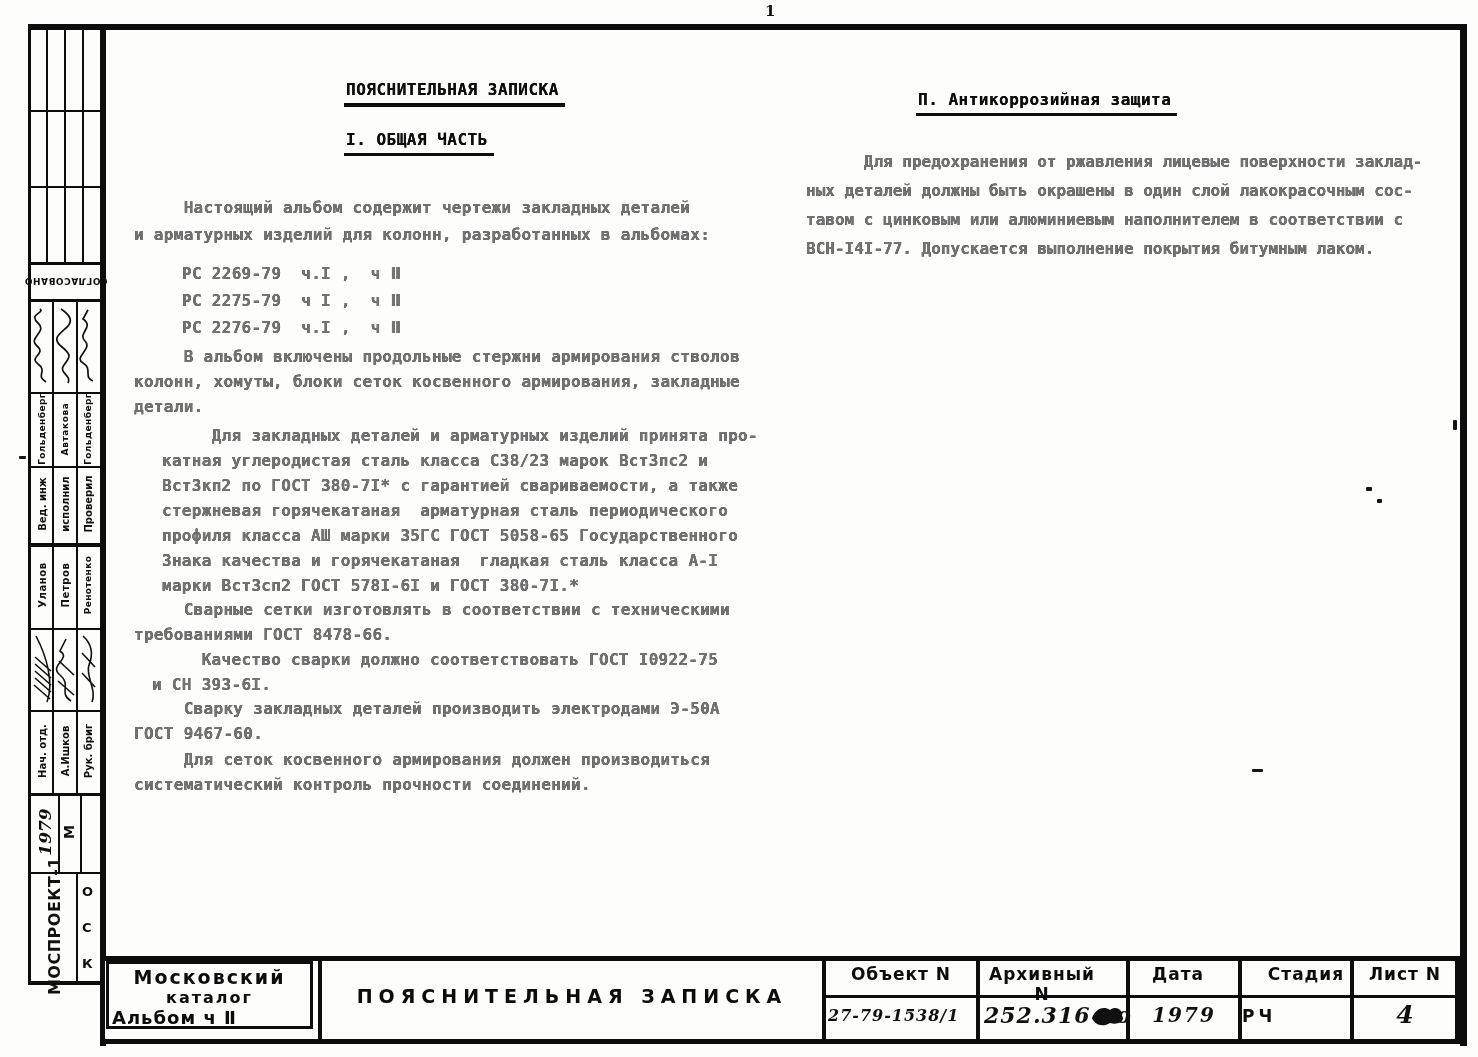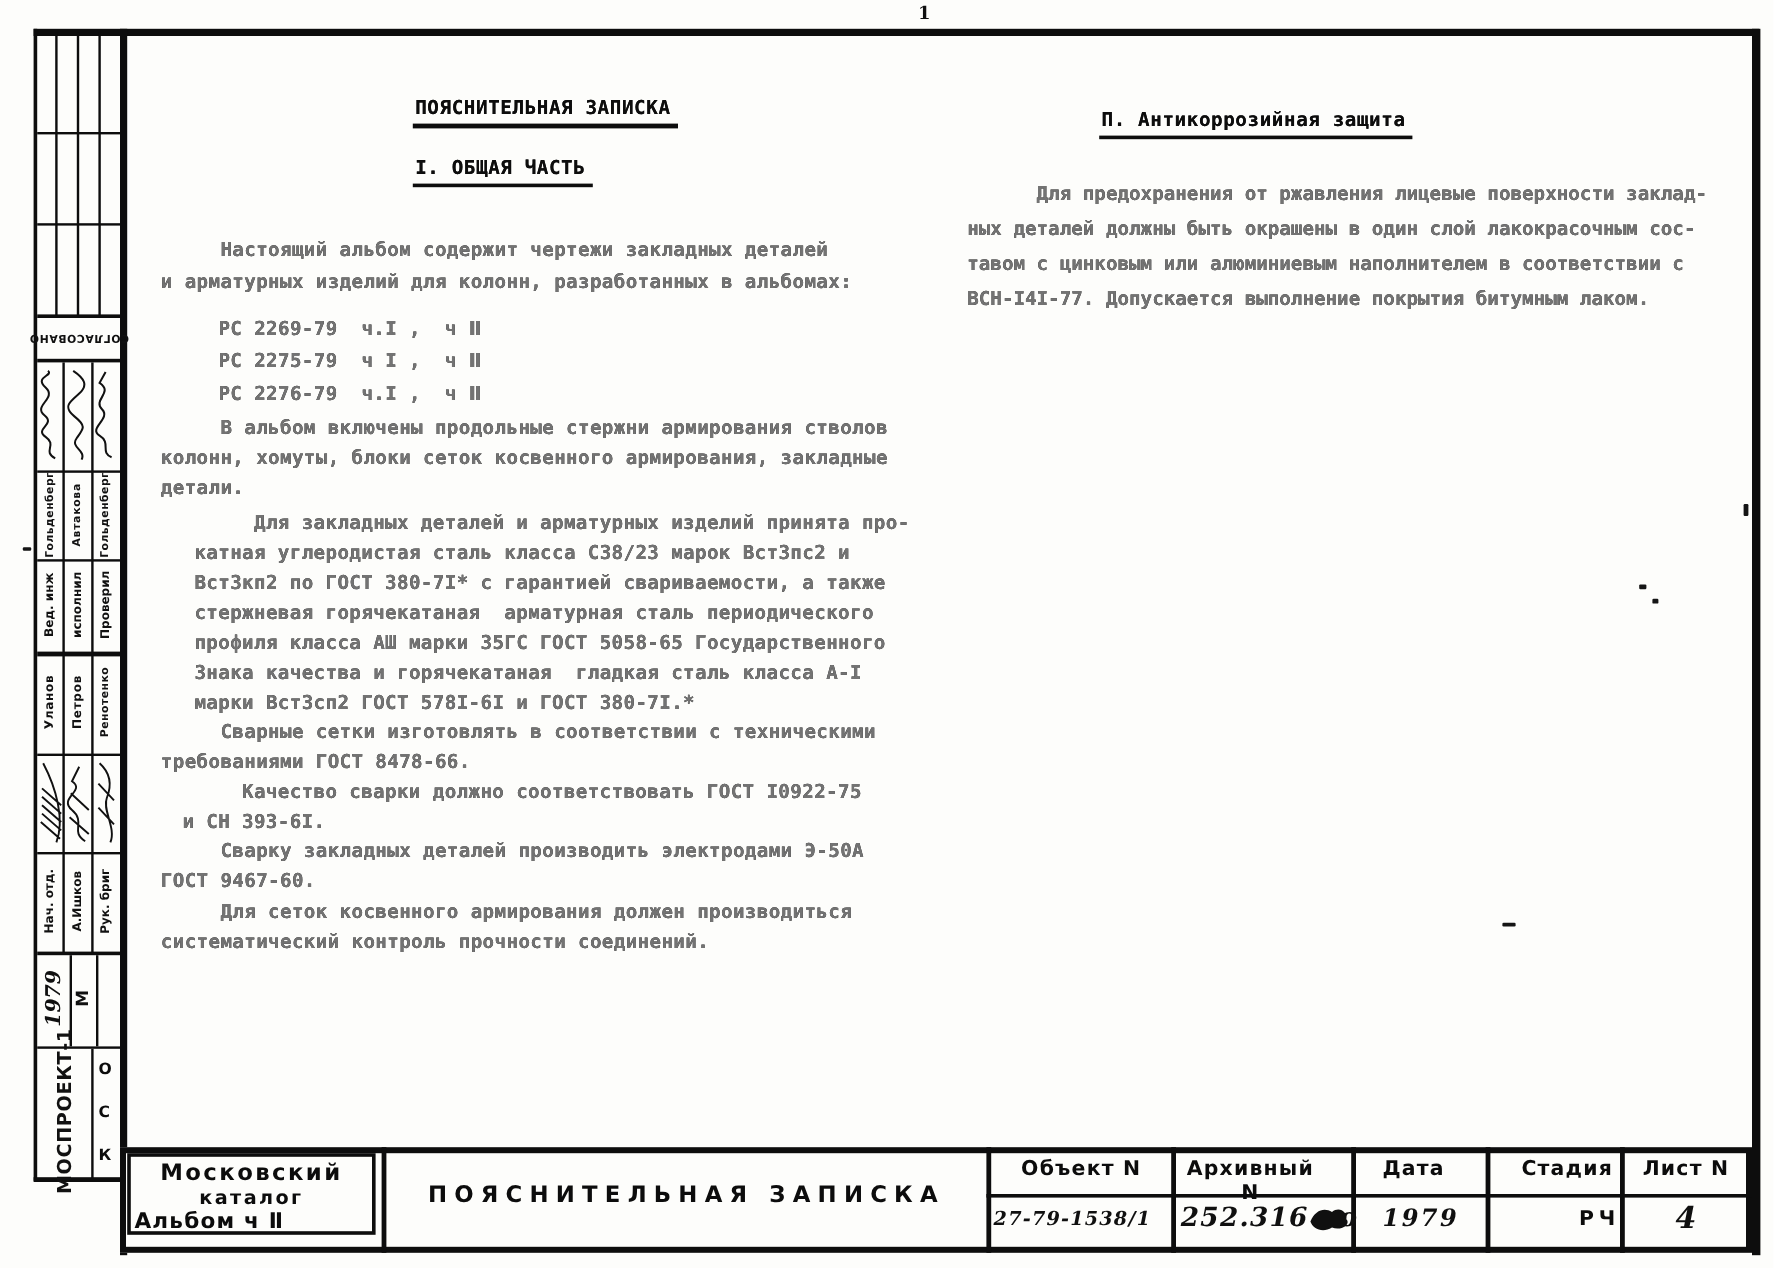--- a/index.html
+++ b/index.html
@@ -186,16 +186,16 @@
   <div class="tbhead" style="left:1354px;top:964px;width:102px;">Лист N</div>
 
   <div class="hand" style="position:absolute;left:828px;top:1006px;width:148px;font-size:16px;letter-spacing:1px;">27-79-1538/1</div>
   <div class="hand" style="position:absolute;left:984px;top:1002px;font-size:22px;letter-spacing:1px;">252.316 но</div>
   <span style="position:absolute;left:1088px;top:1002px;">
     <svg width="38" height="26" viewBox="0 0 38 26">
         <path d="M4 16 C8 6 16 4 22 8 C28 3 35 8 34 14 C38 18 30 24 22 21 C14 26 6 22 4 16 Z" fill="#101010"></path>
       </svg>
   </span>
   <div class="hand" style="position:absolute;left:1130px;top:1003px;width:108px;text-align:center;font-size:20px;letter-spacing:2px;">1979</div>
-  <div style="position:absolute;left:1242px;top:1006px;width:108px;text-align:right;font-weight:bold;font-size:17px;letter-spacing:4px;">РЧ</div>
+  <div style="position:absolute;left:1242px;top:1006px;width:108px;text-align:left;font-weight:bold;font-size:17px;letter-spacing:4px;">РЧ</div>
   <div class="hand" style="position:absolute;left:1354px;top:1000px;width:102px;text-align:center;font-size:25px;">4</div>
 
 </div>
 
 </body></html>

